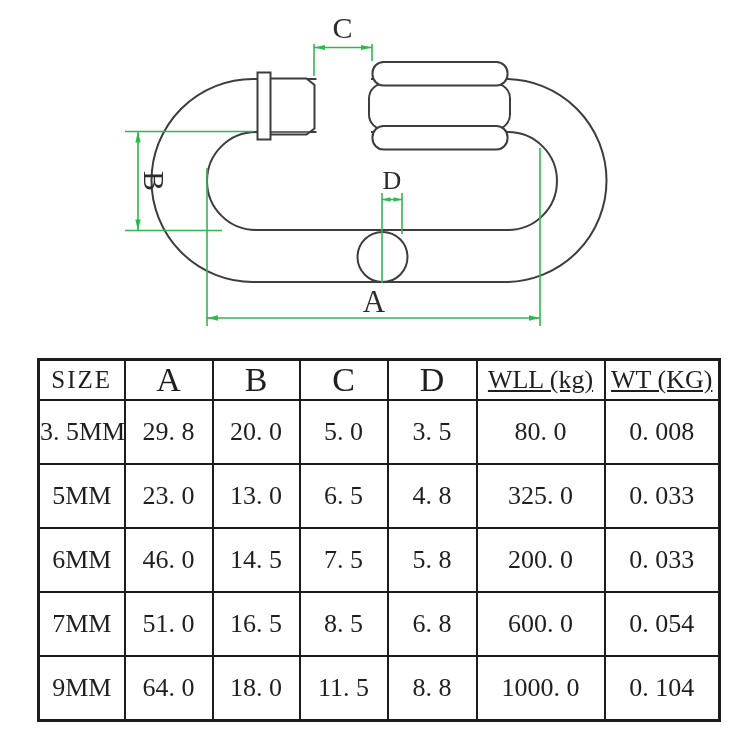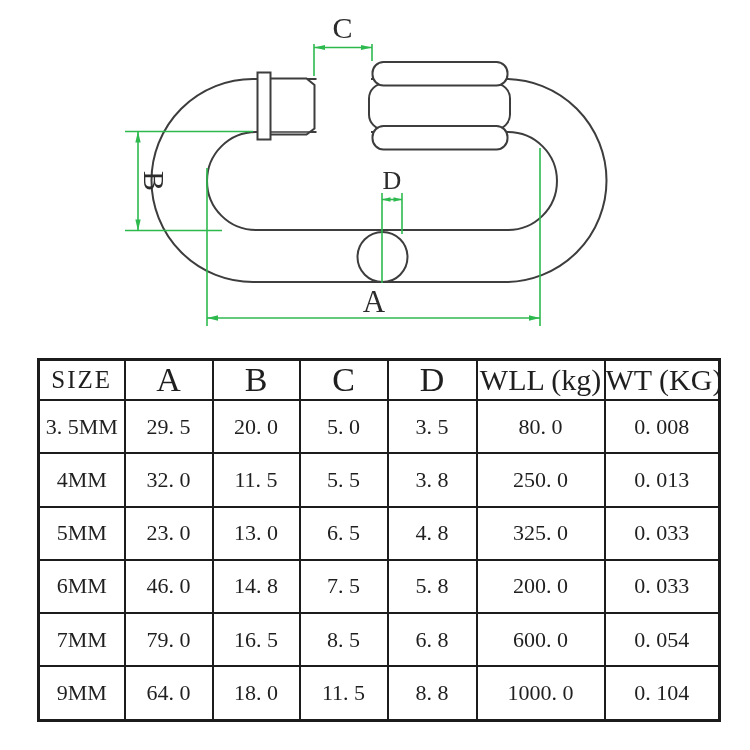--- a/index.html
+++ b/index.html
@@ -7,22 +7,22 @@
          font-family:"Liberation Serif",serif;}
   .diagram-svg{position:absolute;left:0;top:0;}
   .spec-table{position:absolute;left:37px;top:358px;width:681px;height:364px;
               border-collapse:collapse;table-layout:fixed;border:3px solid #1c1c1c;
               color:#1f1f1f;font-family:"Liberation Serif",serif;padding-left:32px;}
   .spec-table th,.spec-table td{border:2px solid #1c1c1c;text-align:center;
               vertical-align:middle;padding:0;font-weight:normal;overflow:hidden;white-space:nowrap;}
   .spec-table thead tr{height:40px;}
   th.hdr-size{font-size:25px;letter-spacing:2px;}
   th.hdr-letter{font-size:34px;}
-  th.hdr-unit{font-size:30px;}
-  .spec-table td{font-size:22px;}
+  th.hdr-unit{font-size:26px;text-decoration:underline;}
+  .spec-table td{font-size:26px;}
 </style>
 </head>
 <body>
 
 <div class="sheet">
 
   <svg class="diagram-svg" width="750" height="352" viewBox="0 0 750 352">
 
     <g stroke="#3d3d3d" stroke-width="2" fill="none">
       <path d="M 253 79 A 101.5 101.5 0 0 0 253 282 L 505 282 A 101.5 101.5 0 0 0 505 79 L 253 79 Z"></path>
@@ -99,57 +99,48 @@
         <th class="hdr-letter">B</th>
         <th class="hdr-letter">C</th>
         <th class="hdr-letter">D</th>
         <th class="hdr-unit">WLL (kg)</th>
         <th class="hdr-unit">WT (KG)</th>
       </tr>
     </thead>
     <tbody>
       <tr>
         <td>3. 5MM</td>
-        <td>29. 5</td>
+        <td>29. 8</td>
         <td>20. 0</td>
         <td>5. 0</td>
         <td>3. 5</td>
         <td>80. 0</td>
         <td>0. 008</td>
-      </tr>
-      <tr>
-        <td>4MM</td>
-        <td>32. 0</td>
-        <td>11. 5</td>
-        <td>5. 5</td>
-        <td>3. 8</td>
-        <td>250. 0</td>
-        <td>0. 013</td>
       </tr>
       <tr>
         <td>5MM</td>
         <td>23. 0</td>
         <td>13. 0</td>
         <td>6. 5</td>
         <td>4. 8</td>
         <td>325. 0</td>
         <td>0. 033</td>
       </tr>
       <tr>
         <td>6MM</td>
         <td>46. 0</td>
-        <td>14. 8</td>
+        <td>14. 5</td>
         <td>7. 5</td>
         <td>5. 8</td>
         <td>200. 0</td>
         <td>0. 033</td>
       </tr>
       <tr>
         <td>7MM</td>
-        <td>79. 0</td>
+        <td>51. 0</td>
         <td>16. 5</td>
         <td>8. 5</td>
         <td>6. 8</td>
         <td>600. 0</td>
         <td>0. 054</td>
       </tr>
       <tr>
         <td>9MM</td>
         <td>64. 0</td>
         <td>18. 0</td>

